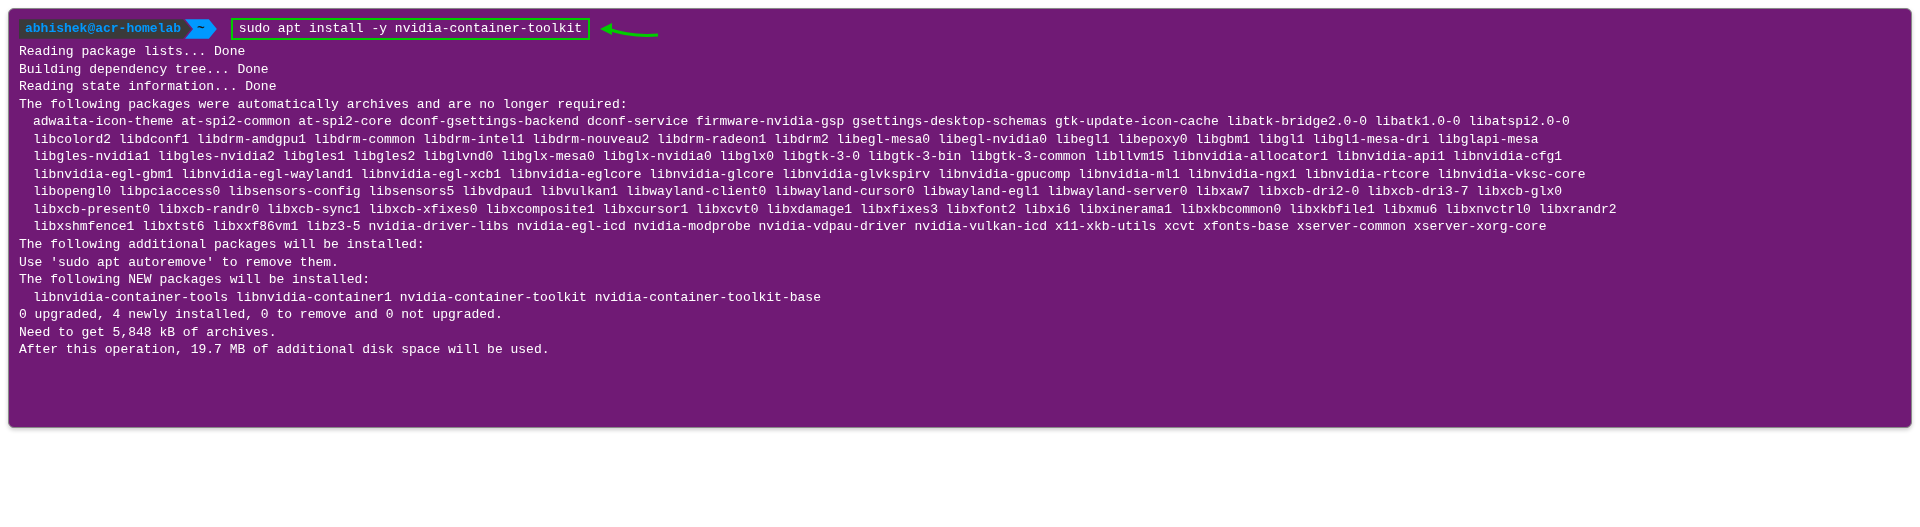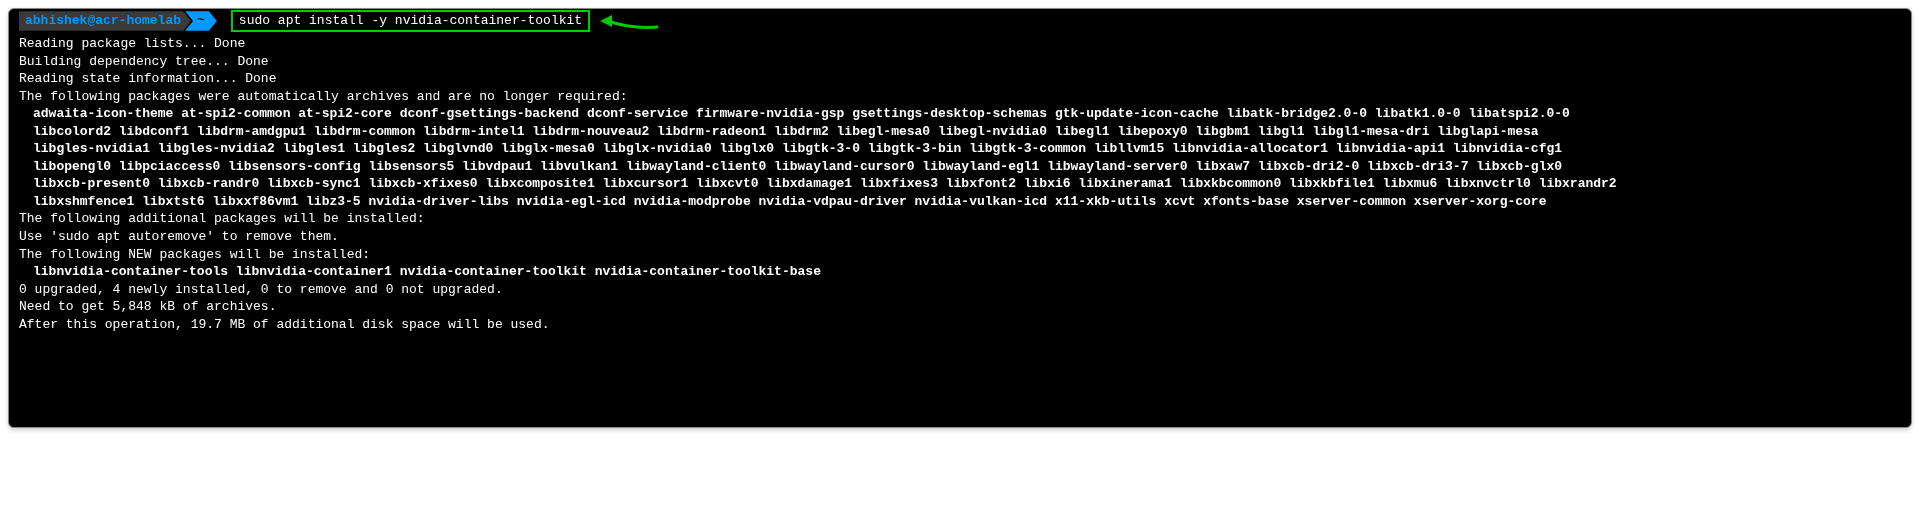--- a/index.html
+++ b/index.html
@@ -8,24 +8,24 @@
       box-sizing: border-box;
     }
     body {
       background: #ffffff;
       font-family: 'Consolas', 'Monaco', 'Courier New', monospace;
       font-size: 13px;
       line-height: 1.35;
       padding: 8px;
     }
     .terminal-container {
-      background: #000000;
+      background: #701a75;
       border: 1px solid #888;
       border-radius: 6px;
-      padding: 0 10px;
+      padding: 8px 10px;
       color: #ffffff;
       position: relative;
       min-height: 420px;
       width: 100%;
       box-shadow: 0 2px 4px rgba(0,0,0,0.2);
     }
     .prompt-line {
       display: flex;
       align-items: center;
       margin-bottom: 2px;
@@ -64,21 +64,20 @@
       width: 60px;
       height: 24px;
     }
     .output-line {
       color: #ffffff;
       white-space: pre-wrap;
       word-break: break-word;
     }
     .indent {
       padding-left: 14px;
-      font-weight: bold;
     }
   </style>
 </head>
 <body>
 
 <div class="terminal-container">
   <div class="prompt-line">
     <span class="prompt-user">abhishek@acr-homelab</span>
     <span class="prompt-path">~</span>
     <span class="command-box">
@@ -92,20 +91,21 @@
     </span>
   </div>
 
   <div class="output-line">Reading package lists... Done</div>
   <div class="output-line">Building dependency tree... Done</div>
   <div class="output-line">Reading state information... Done</div>
   <div class="output-line">The following packages were automatically archives and are no longer required:</div>
   <div class="output-line indent">adwaita-icon-theme at-spi2-common at-spi2-core dconf-gsettings-backend dconf-service firmware-nvidia-gsp gsettings-desktop-schemas gtk-update-icon-cache libatk-bridge2.0-0 libatk1.0-0 libatspi2.0-0</div>
   <div class="output-line indent">libcolord2 libdconf1 libdrm-amdgpu1 libdrm-common libdrm-intel1 libdrm-nouveau2 libdrm-radeon1 libdrm2 libegl-mesa0 libegl-nvidia0 libegl1 libepoxy0 libgbm1 libgl1 libgl1-mesa-dri libglapi-mesa</div>
   <div class="output-line indent">libgles-nvidia1 libgles-nvidia2 libgles1 libgles2 libglvnd0 libglx-mesa0 libglx-nvidia0 libglx0 libgtk-3-0 libgtk-3-bin libgtk-3-common libllvm15 libnvidia-allocator1 libnvidia-api1 libnvidia-cfg1</div>
+  <div class="output-line indent">libnvidia-egl-gbm1 libnvidia-egl-wayland1 libnvidia-egl-xcb1 libnvidia-eglcore libnvidia-glcore libnvidia-glvkspirv libnvidia-gpucomp libnvidia-ml1 libnvidia-ngx1 libnvidia-rtcore libnvidia-vksc-core</div>
   <div class="output-line indent">libopengl0 libpciaccess0 libsensors-config libsensors5 libvdpau1 libvulkan1 libwayland-client0 libwayland-cursor0 libwayland-egl1 libwayland-server0 libxaw7 libxcb-dri2-0 libxcb-dri3-7 libxcb-glx0</div>
   <div class="output-line indent">libxcb-present0 libxcb-randr0 libxcb-sync1 libxcb-xfixes0 libxcomposite1 libxcursor1 libxcvt0 libxdamage1 libxfixes3 libxfont2 libxi6 libxinerama1 libxkbcommon0 libxkbfile1 libxmu6 libxnvctrl0 libxrandr2</div>
   <div class="output-line indent">libxshmfence1 libxtst6 libxxf86vm1 libz3-5 nvidia-driver-libs nvidia-egl-icd nvidia-modprobe nvidia-vdpau-driver nvidia-vulkan-icd x11-xkb-utils xcvt xfonts-base xserver-common xserver-xorg-core</div>
   <div class="output-line">The following additional packages will be installed:</div>
   <div class="output-line">Use 'sudo apt autoremove' to remove them.</div>
   <div class="output-line">The following NEW packages will be installed:</div>
   <div class="output-line indent">libnvidia-container-tools libnvidia-container1 nvidia-container-toolkit nvidia-container-toolkit-base</div>
   <div class="output-line">0 upgraded, 4 newly installed, 0 to remove and 0 not upgraded.</div>
   <div class="output-line">Need to get 5,848 kB of archives.</div>
   <div class="output-line">After this operation, 19.7 MB of additional disk space will be used.</div>

